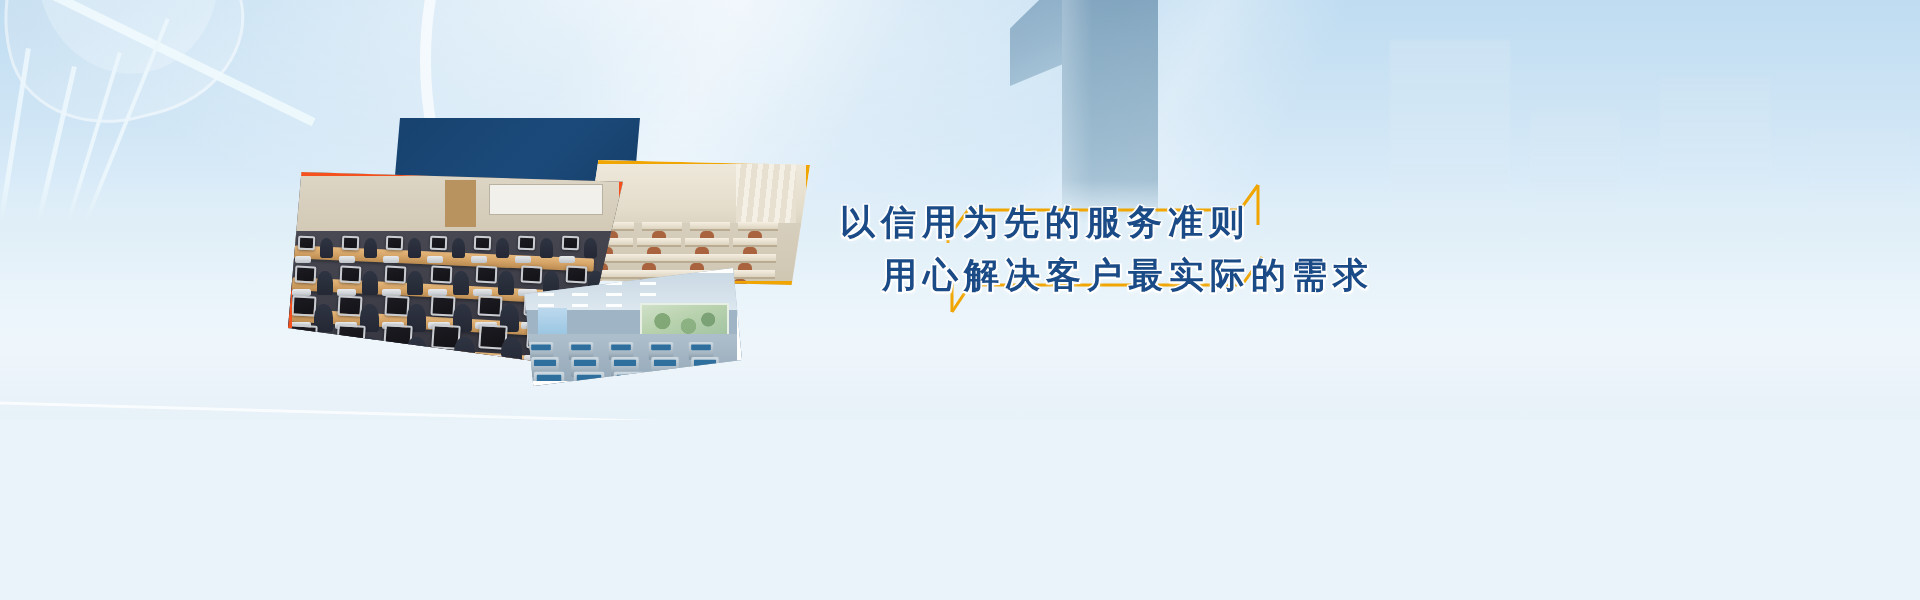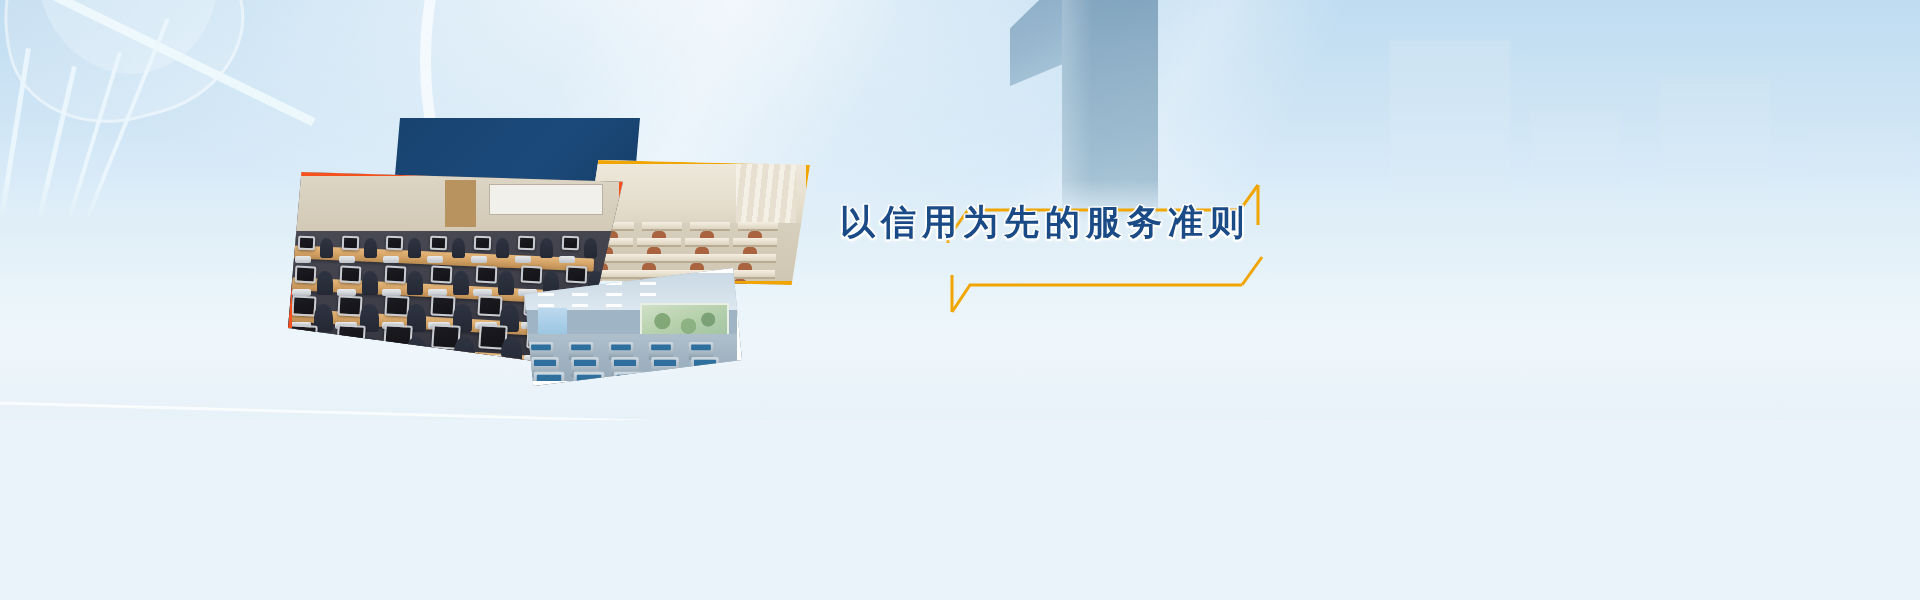--- a/index.html
+++ b/index.html
@@ -564,15 +564,16 @@
       <path d="M318 20 L318 60" stroke="#f0a500" stroke-width="3" fill="none"></path>
 
       <path d="M302 120 L322 92" stroke="#f0a500" stroke-width="3" fill="none" stroke-linejoin="miter"></path>
       <path d="M302 120 L30 120 L12 147" stroke="#f0a500" stroke-width="3" fill="none" stroke-linejoin="miter"></path>
       <path d="M12 147 L12 110" stroke="#f0a500" stroke-width="3" fill="none"></path>
     </svg>
   </div>
 
   <div class="slogan">
     <div class="slogan-line l1">以信用为先的服务准则</div>
+    <div class="slogan-line l2">用心解决客户最实际的需求</div>
   </div>
 
 </div>
 
 </body></html>

